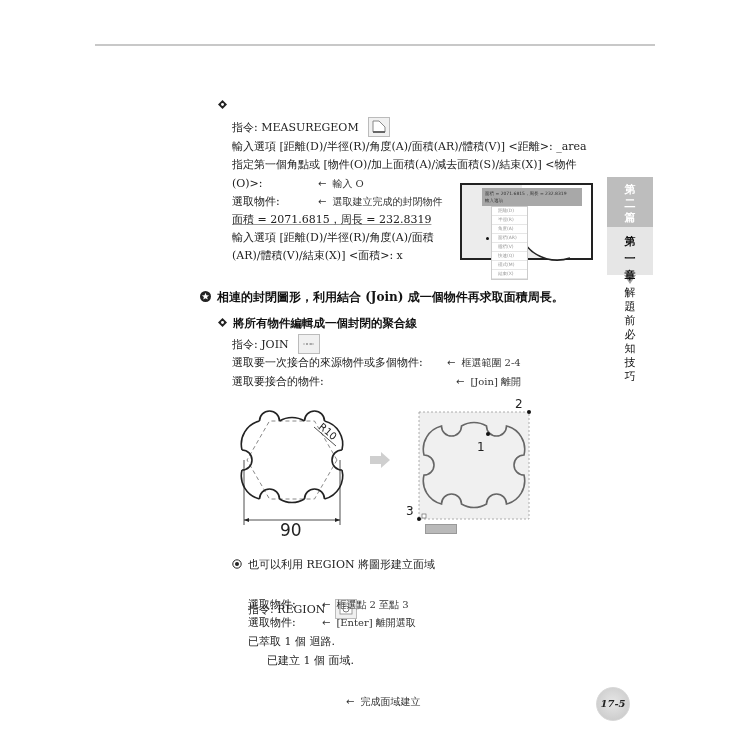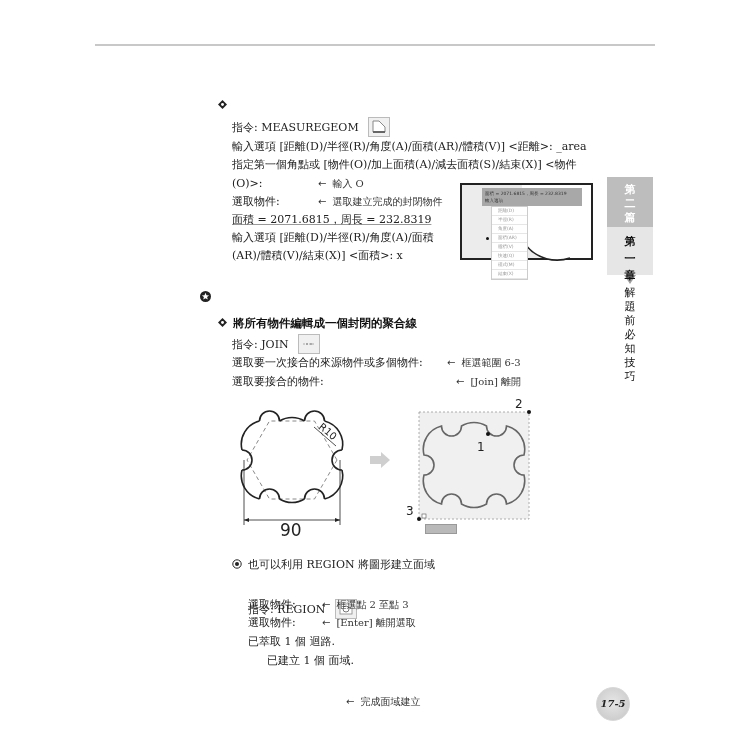--- a/index.html
+++ b/index.html
@@ -102,21 +102,21 @@
   <div class="popup-item">模式(M)</div>
   <div class="popup-item">結束(X)</div>
 </div>
 
 <div class="abs line sec-h" style="left:200px; top:288px;">
   <span class="diamond" style="width:11px;height:11px;top:1px;">
     <svg width="11" height="11" viewBox="0 0 12 12">
         <circle cx="6" cy="6" r="6" fill="#222"></circle>
         <path d="M6 2 L7.1 4.7 L10 4.8 L7.7 6.6 L8.5 9.4 L6 7.8 L3.5 9.4 L4.3 6.6 L2 4.8 L4.9 4.7 Z" fill="#fff"></path>
       </svg>
-  </span>
+  </span><span>相連的封閉圖形，利用結合 (Join) 成一個物件再求取面積周長。</span>
 </div>
 
 <div class="abs line bullet-h" style="left:218px; top:314px; font-weight:normal;">
   <span class="diamond">
     <svg width="9" height="9" viewBox="0 0 10 10">
         <path d="M5 0 L10 5 L5 10 L0 5 Z" fill="#222"></path>
         <circle cx="5" cy="5" r="1.6" fill="#fff"></circle>
       </svg>
   </span><span style="font-weight:bold;">將所有物件編輯成一個封閉的聚合線</span>
 </div>
@@ -126,21 +126,21 @@
   <span class="iconbox">
     <svg width="20" height="18" viewBox="0 0 20 18">
         <line x1="4" y1="9" x2="16" y2="9" stroke="#aaa" stroke-width="1" stroke-dasharray="2,1"></line>
         <circle cx="8" cy="9" r="1" fill="#999"></circle>
         <circle cx="12" cy="9" r="1" fill="#999"></circle>
       </svg>
   </span>
 </div>
 <div class="abs line" style="left:232px; top:354px;">選取要一次接合的來源物件或多個物件:</div>
 <div class="abs line note" style="left:447px; top:354px;">
-  <span class="arrow">←</span><span>框選範圍 6-3</span>
+  <span class="arrow">←</span><span>框選範圍 2-4</span>
 </div>
 <div class="abs line" style="left:232px; top:373px;">選取要接合的物件:</div>
 <div class="abs line note" style="left:456px; top:373px;">
   <span class="arrow">←</span><span>[Join] 離開</span>
 </div>
 
 <svg class="abs" style="left:228px; top:398px;" width="128" height="136" viewBox="0 0 128 136">
   <g transform="translate(64,62)">
     <polygon points="45,0 22.5,39 -22.5,39 -45,0 -22.5,-39 22.5,-39" fill="none" stroke="#888" stroke-width="1" stroke-dasharray="4,3"></polygon>
     <g fill="none" stroke="#222" stroke-width="1.6">

